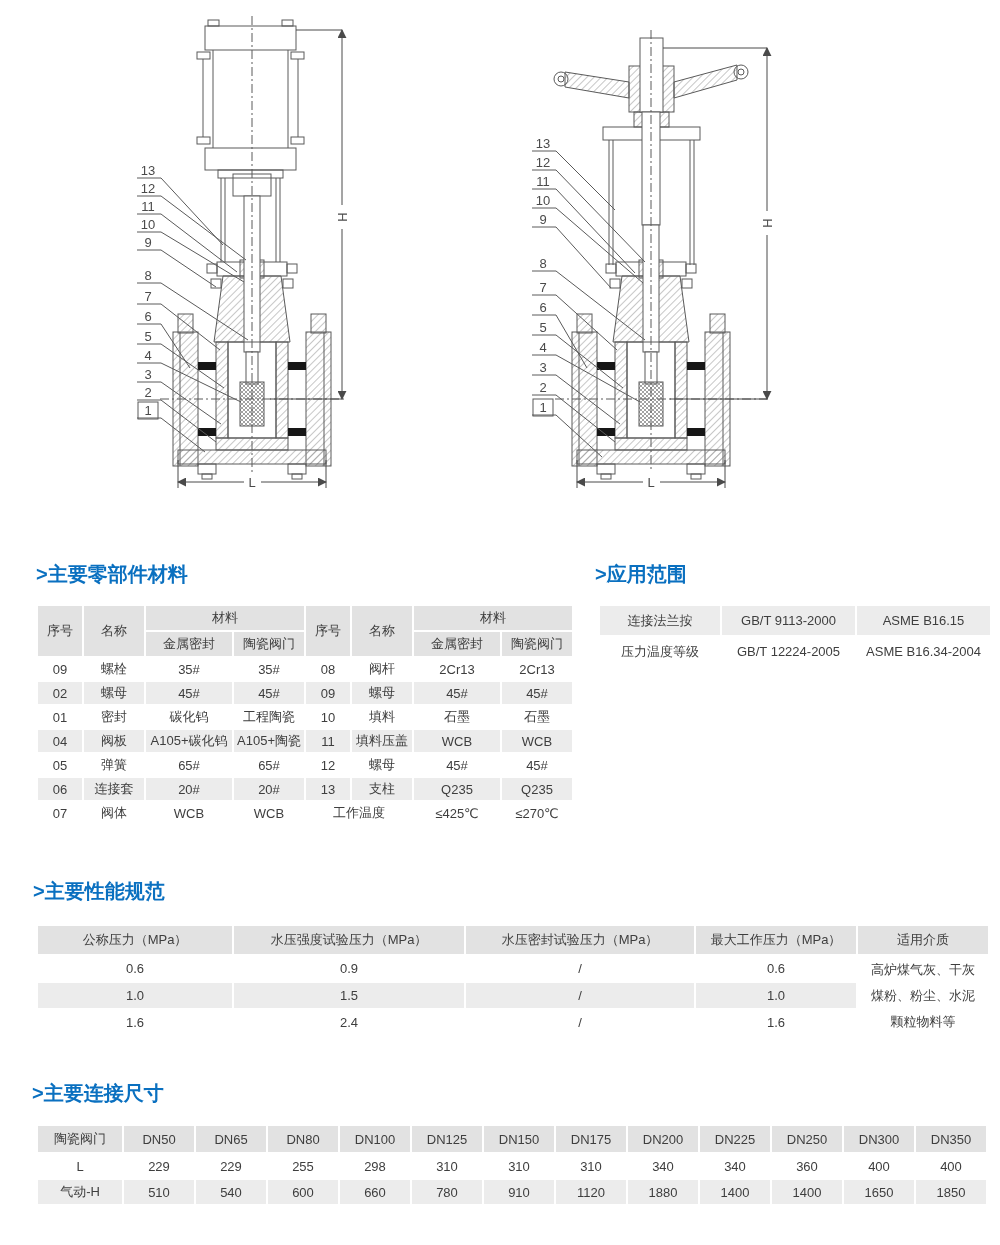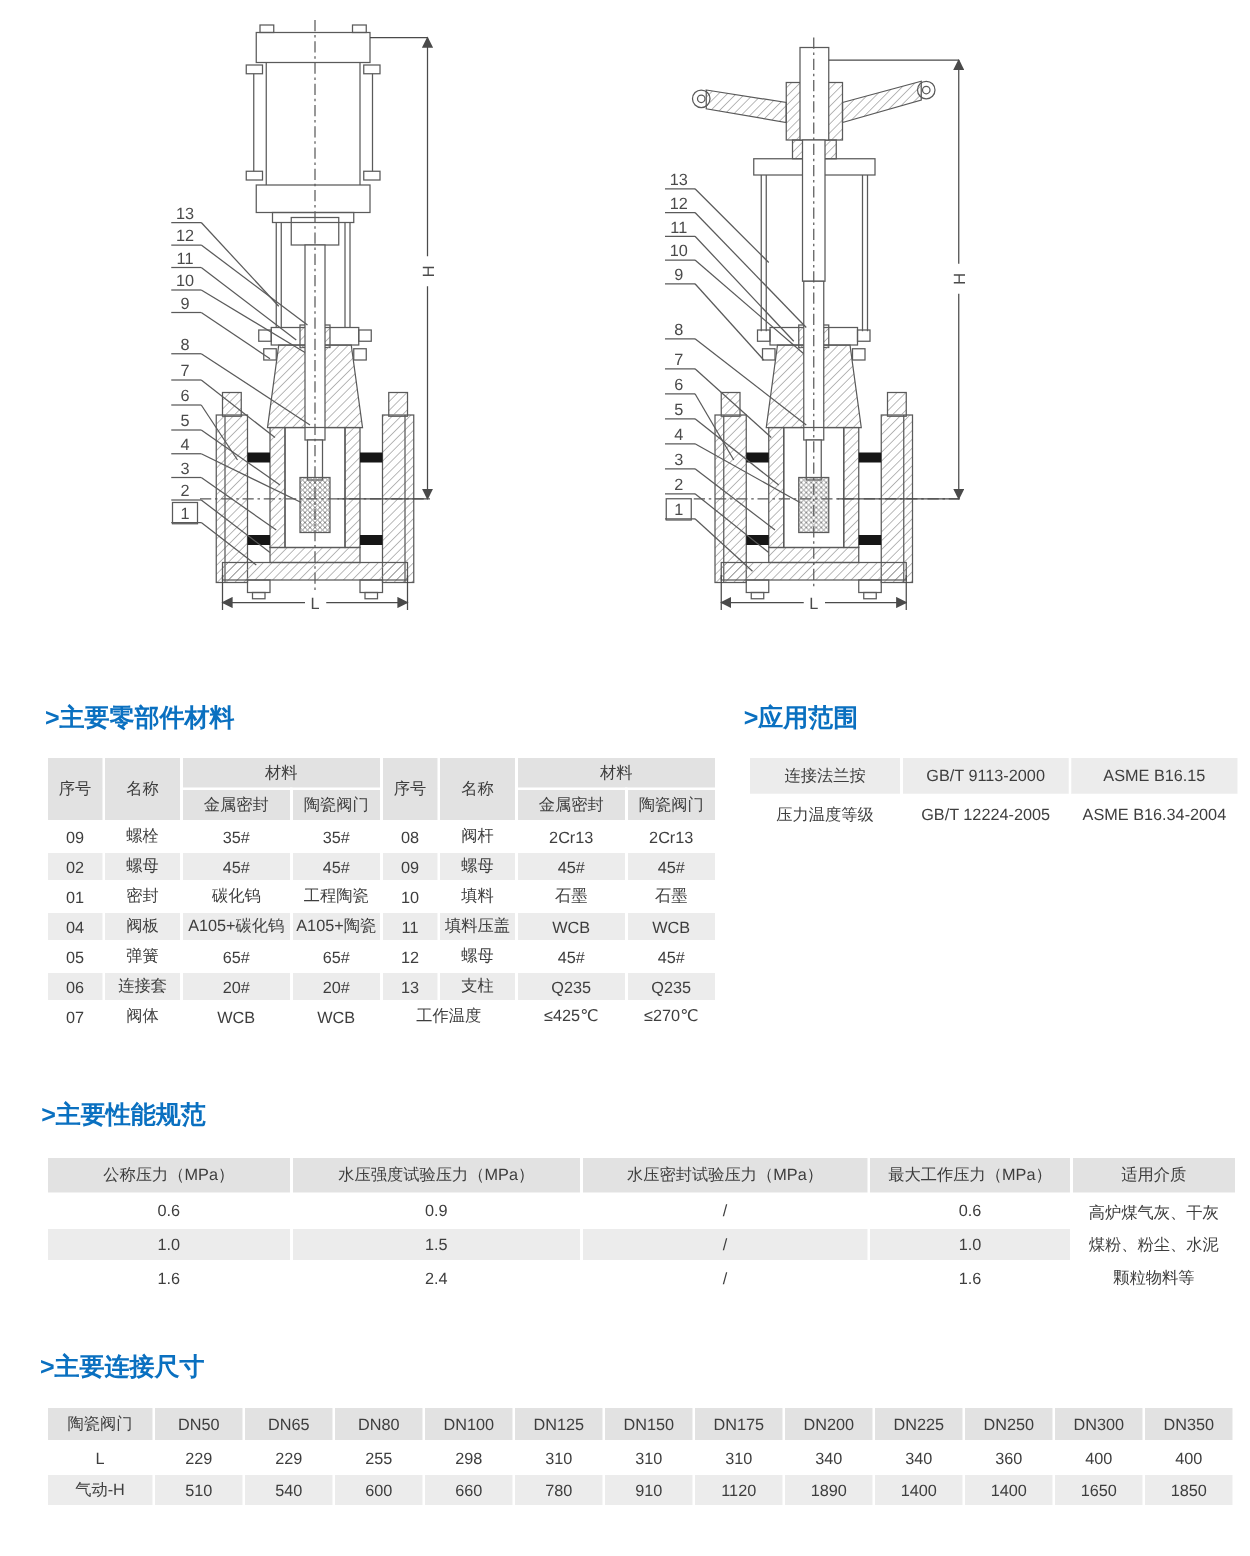--- a/index.html
+++ b/index.html
@@ -516,21 +516,21 @@
         </tr>
         <tr>
           <td>气动-H</td>
           <td>510</td>
           <td>540</td>
           <td>600</td>
           <td>660</td>
           <td>780</td>
           <td>910</td>
           <td>1120</td>
-          <td>1890</td>
+          <td>1880</td>
           <td>1400</td>
           <td>1400</td>
           <td>1650</td>
           <td>1850</td>
         </tr>
       </tbody>
   </table>
 
 </div>
 

